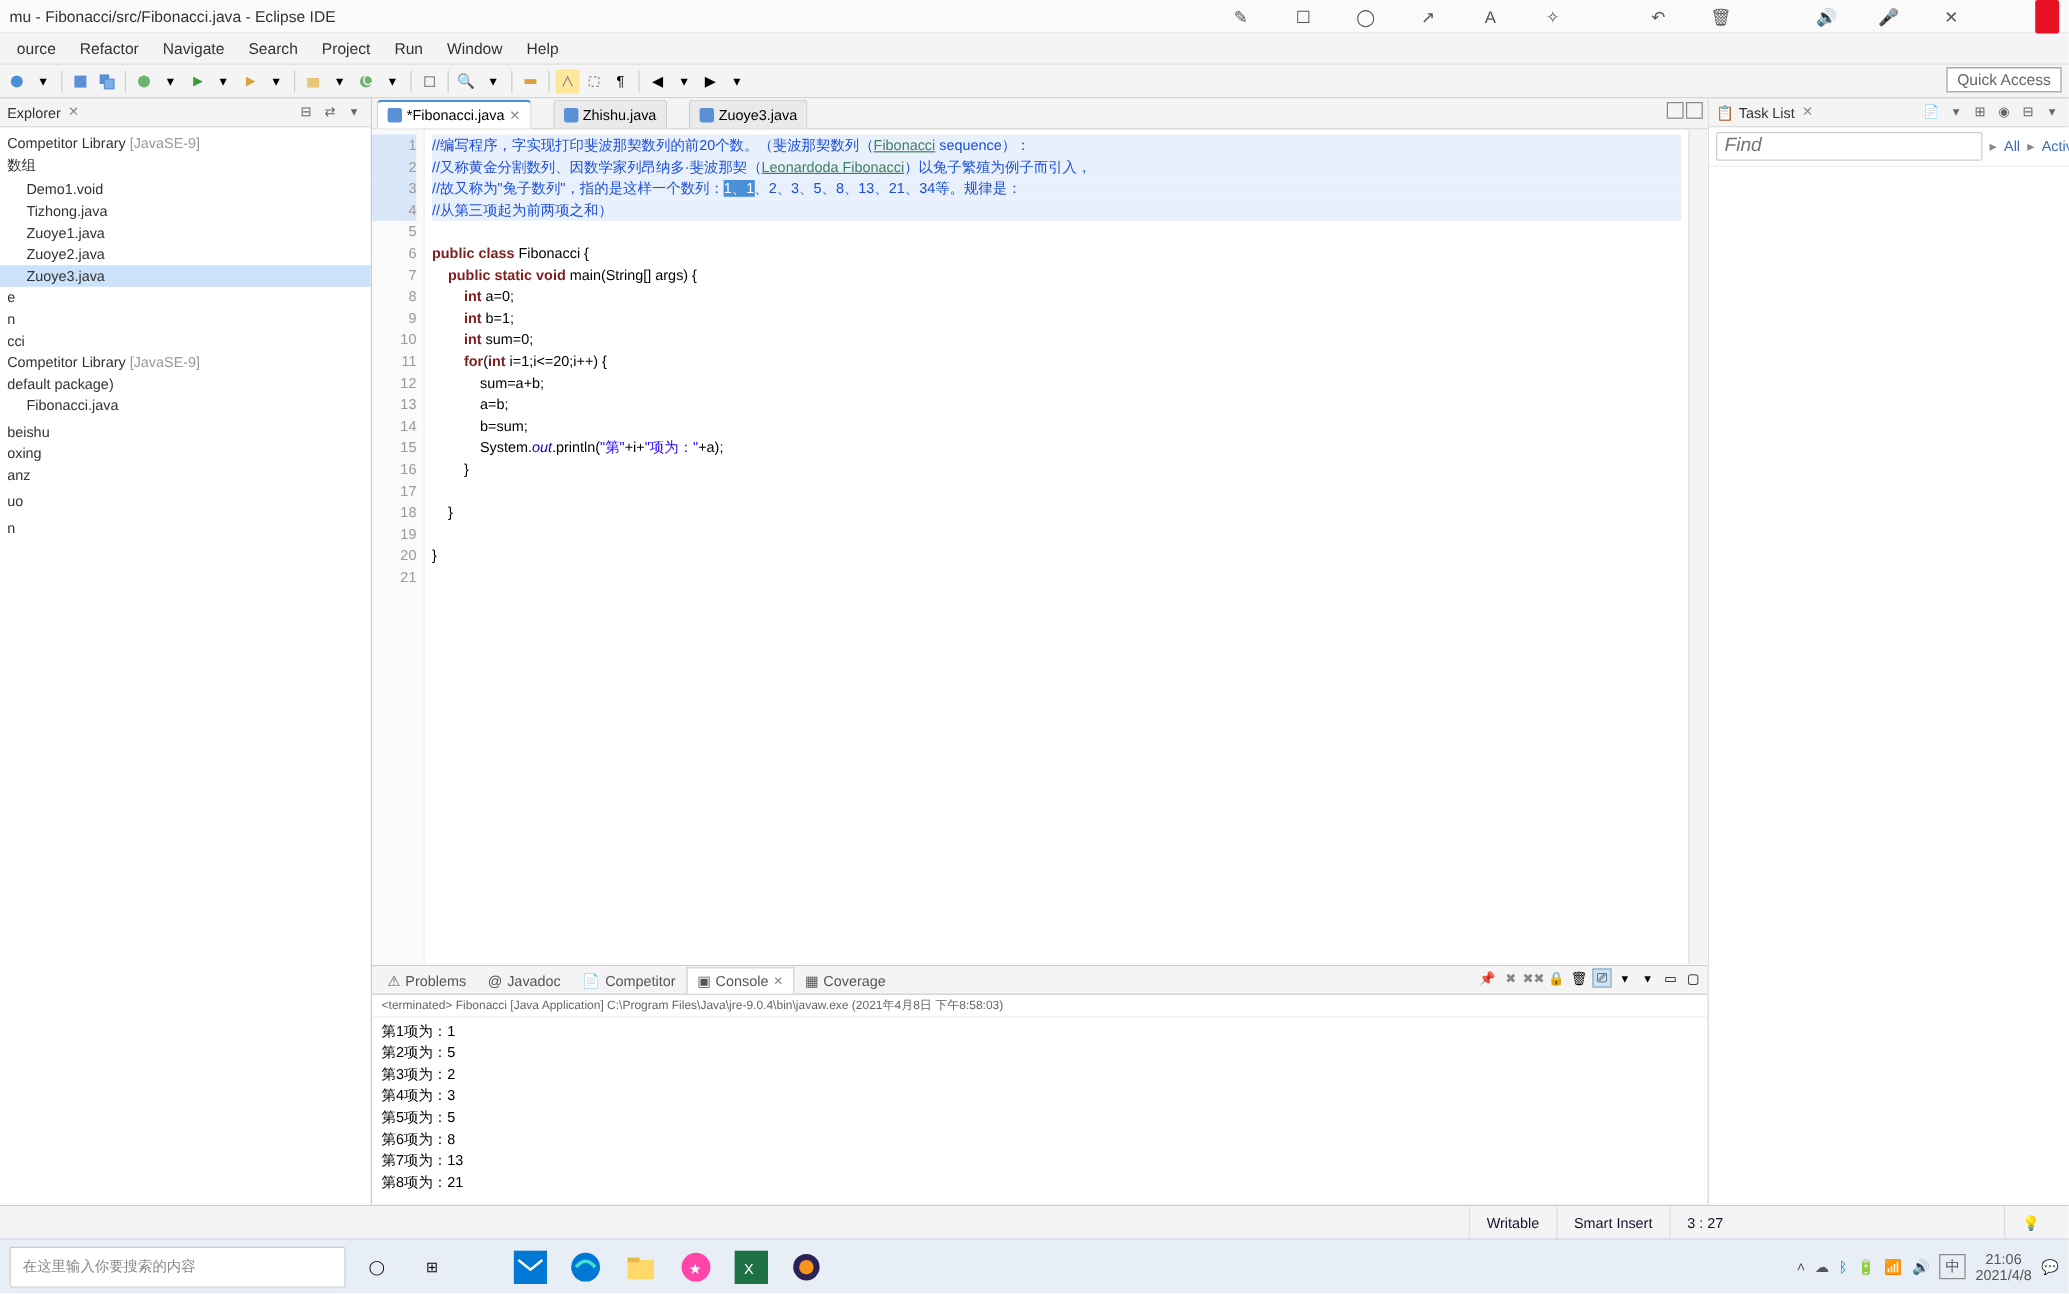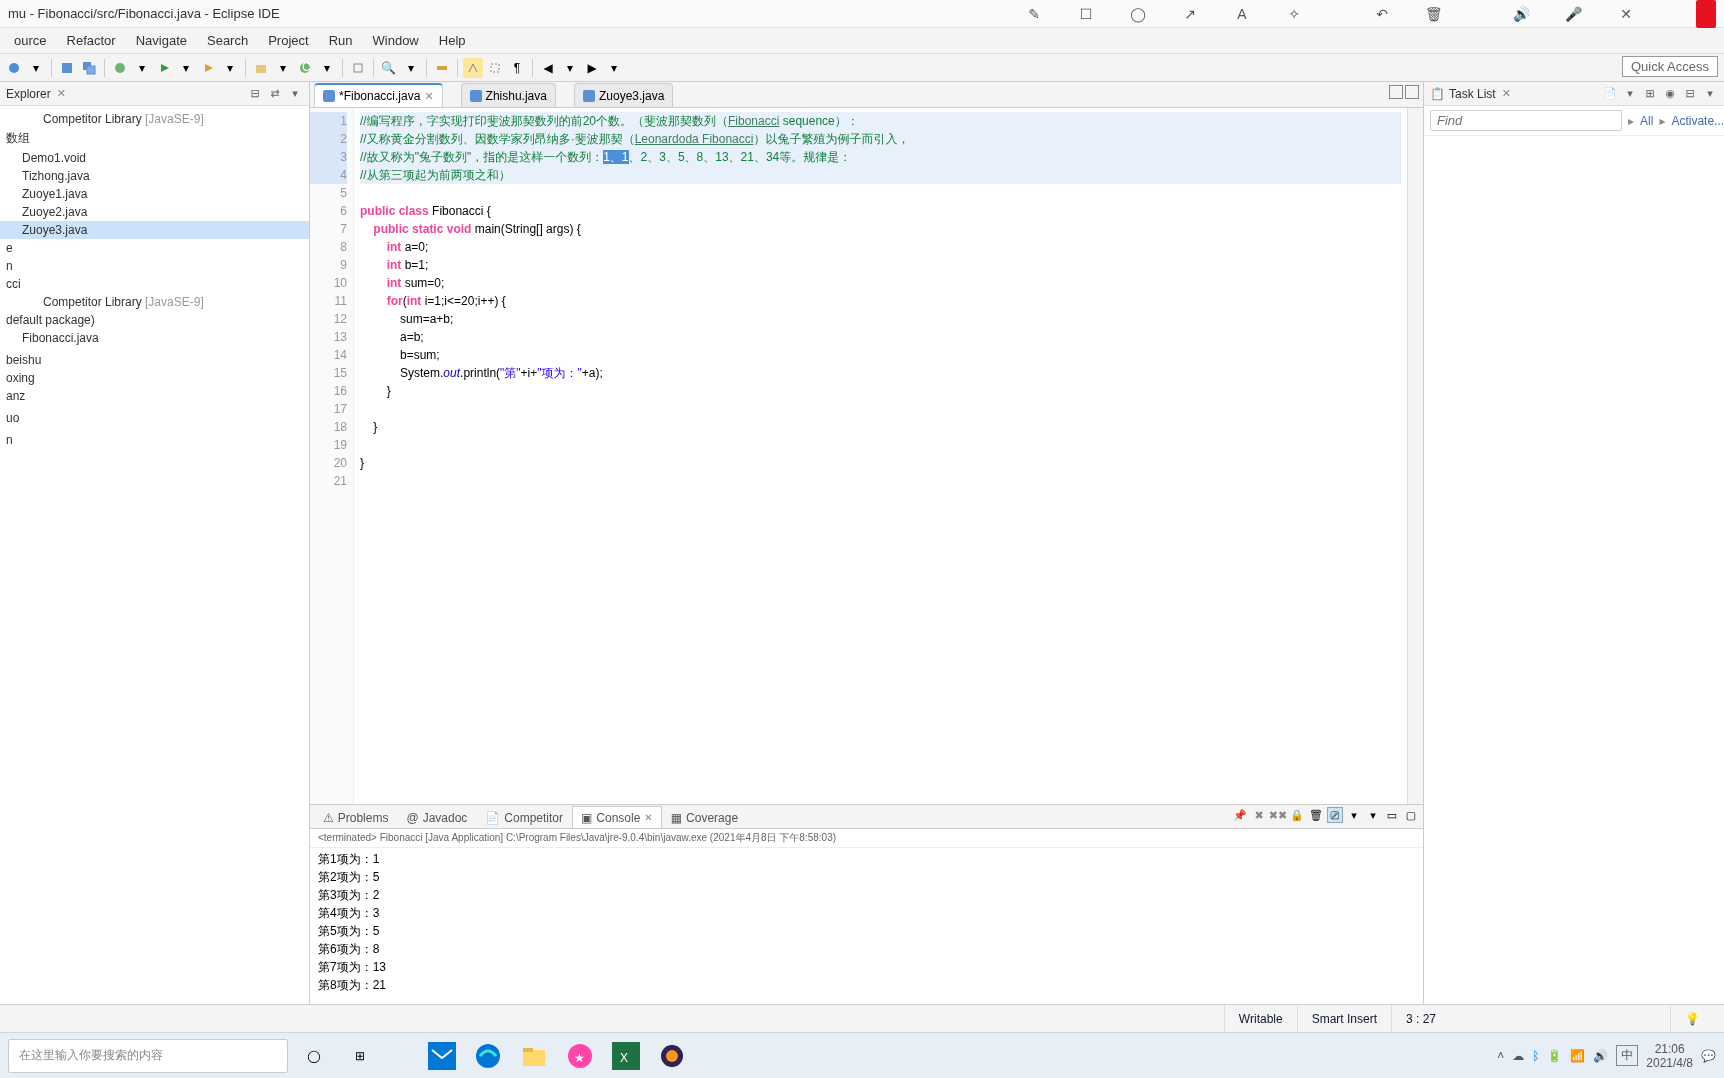--- a/index.html
+++ b/index.html
@@ -28,64 +28,64 @@
 
 .explorer { width: 310px; border-right: 1px solid #ccc; display: flex; flex-direction: column; background: #fff; }
 .view-header { height: 24px; background: #f4f4f4; border-bottom: 1px solid #ddd; display: flex; align-items: center; padding: 0 6px; gap: 4px; }
 .view-header .view-title { font-size: 12px; color: #333; }
 .view-header .view-close { font-size: 11px; color: #888; margin-left: 2px; }
 .view-header .spacer { flex: 1; }
 .view-header .vh-icon { width: 16px; height: 16px; cursor: pointer; display:flex;align-items:center;justify-content:center;font-size:11px;color:#666;}
 .explorer-tree { flex: 1; overflow: auto; padding: 4px 0; font-size: 13px; color: #333; }
 .explorer-tree .tree-item { padding: 2px 6px; white-space: nowrap; cursor: pointer; }
 .explorer-tree .tree-item.selected { background: #cce2fa; }
-.explorer-tree .lib { color: #333; margin-left: 37px; }
+.explorer-tree .lib { color: #333; }
 .explorer-tree .lib .ver { color: #999; }
 
 
 .editor-area { flex: 1; display: flex; flex-direction: column; border-right: 1px solid #ccc; min-width: 0; }
 .editor-tabs { height: 26px; background: #f4f4f4; border-bottom: 1px solid #ccc; display: flex; align-items: flex-end; padding-left: 4px; position: relative; }
 .editor-tab { height: 24px; border: 1px solid #ccc; border-bottom: none; background: #eaeaea; display: flex; align-items: center; padding: 0 8px; margin-right: 18px; border-radius: 4px 4px 0 0; gap: 4px; cursor: pointer; font-size: 12px; }
 .editor-tab.active { background: #fff; border-color: #4a90d9 #ccc #fff #ccc; border-top: 2px solid #4a90d9; }
 .editor-tab .file-icon { width: 12px; height: 12px; background: #5b8fd6; border-radius: 2px; }
 .editor-tab .tab-close { font-size: 11px; color: #888; }
 .editor-tabs .tabs-right { position: absolute; right: 4px; top: 3px; display: flex; gap: 2px; }
 .editor-tabs .tabs-right .sq { width: 14px; height: 14px; border: 1px solid #888; cursor: pointer; }
 
 .editor-split { flex: 1; display: flex; flex-direction: column; min-height: 0; }
 .code-editor { flex: 1; display: flex; background: #fff; min-height: 0; overflow: hidden; position: relative; }
 .gutter { width: 44px; background: #fafafa; border-right: 1px solid #eee; text-align: right; padding: 4px 6px 4px 0; font-family: Consolas, monospace; font-size: 13px; color: #999; line-height: 18px; }
 .gutter .ln { height: 18px; }
 .gutter .ln.hl { background: #d8e6f8; }
 .code-body { flex: 1; padding: 4px 6px; font-family: Consolas, "Microsoft YaHei", monospace; font-size: 13px; line-height: 18px; white-space: pre; overflow: auto; }
 .code-body .line { height: 18px; }
 .code-body .line.hl { background: #e8f0fb; }
-.code-body .cm { color: #15803d; }
-.code-body .kw { color: #ec4899; font-weight: bold; }
+.code-body .cm { color: #1d4ed8; }
+.code-body .kw { color: #7f1d1d; font-weight: bold; }
 .code-body .str { color: #2a00ff; }
 .code-body .fld { color: #0000c0; font-style: italic; }
 .code-body .lnk { color: #3f7f5f; text-decoration: underline; }
 .code-body .sel { background: #4a90d9; color: #fff; }
 .code-scroll-right { width: 16px; background: #f4f4f4; border-left: 1px solid #ddd; }
 
 
 .bottom-panel { height: 200px; border-top: 1px solid #ccc; display: flex; flex-direction: column; }
 .bottom-tabs { height: 24px; background: #f4f4f4; border-bottom: 1px solid #ccc; display: flex; align-items: flex-end; padding-left: 4px; position: relative; }
 .bottom-tab { height: 22px; border: 1px solid transparent; border-bottom: none; display: flex; align-items: center; padding: 0 8px; gap: 4px; cursor: pointer; font-size: 12px; color: #555; }
 .bottom-tab.active { background: #fff; border-color: #ccc; }
 .bottom-tab .tab-close { font-size: 10px; color: #888; }
 .bottom-tabs .btr { position: absolute; right: 4px; top: 2px; display: flex; gap: 3px; }
 .bottom-tabs .btr .bti { width: 16px; height: 16px; display:flex;align-items:center;justify-content:center;cursor:pointer;font-size:11px;}
 .console-header { padding: 2px 8px; font-size: 10px; color: #666; border-bottom: 1px solid #eee; }
 .console-body { flex: 1; overflow: auto; padding: 2px 8px; font-family: Consolas, "Microsoft YaHei", monospace; font-size: 13px; line-height: 18px; }
 
 
 .tasklist { width: 300px; display: flex; flex-direction: column; background: #fff; }
 .tasklist .find-row { padding: 4px 6px; display: flex; align-items: center; gap: 6px; border-bottom: 1px solid #eee; }
-.tasklist .find-input { flex: 1; border: 1px solid #ccc; padding: 2px 6px; font-size: 13px; color: #15803d; font-style: italic; border-radius: 2px; }
+.tasklist .find-input { flex: 1; border: 1px solid #ccc; padding: 2px 6px; font-size: 16px; color: #15803d; font-style: italic; border-radius: 2px; }
 .tasklist .find-row .link { color: #3b6fb6; cursor: pointer; }
 
 
 .statusbar { height: 28px; background: #f4f4f4; border-top: 1px solid #ccc; display: flex; align-items: center; padding: 0 10px; font-size: 12px; color: #0f172a; }
 .statusbar .cell { padding: 0 14px; border-left: 1px solid #ddd; height: 100%; display: flex; align-items: center; }
 .statusbar .spacer { flex: 1; }
 
 
 .taskbar { height: 46px; background: #e8eef5; border-top: 1px solid #cfd8e3; display: flex; align-items: center; padding: 0 8px; gap: 6px; }
 .taskbar .search-box { background: #fff; border: 1px solid #ccc; border-radius: 2px; height: 34px; width: 280px; display: flex; align-items: center; padding: 0 10px; color: #888; font-size: 14px; }

